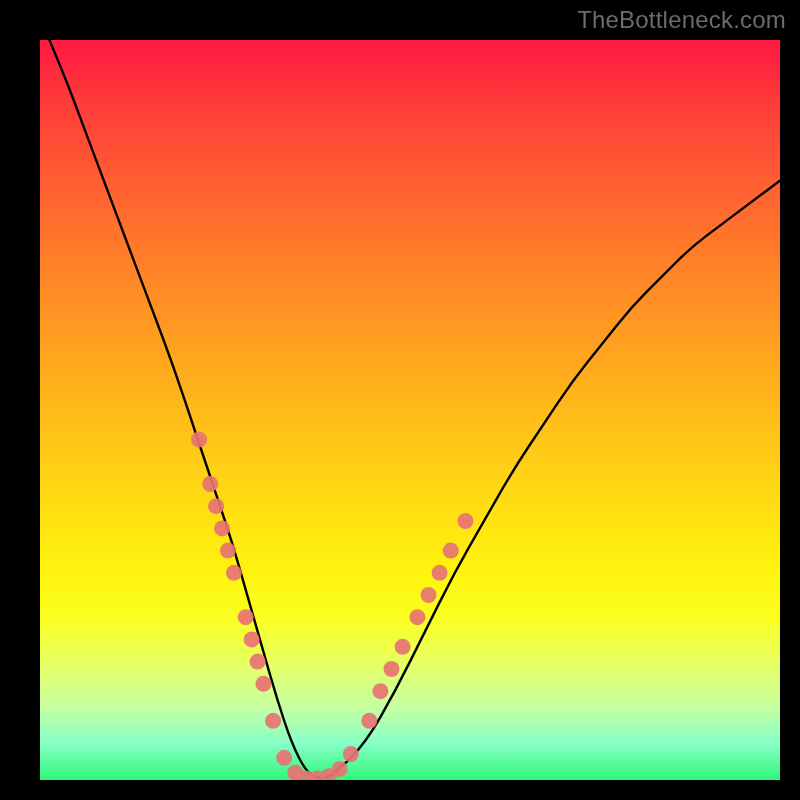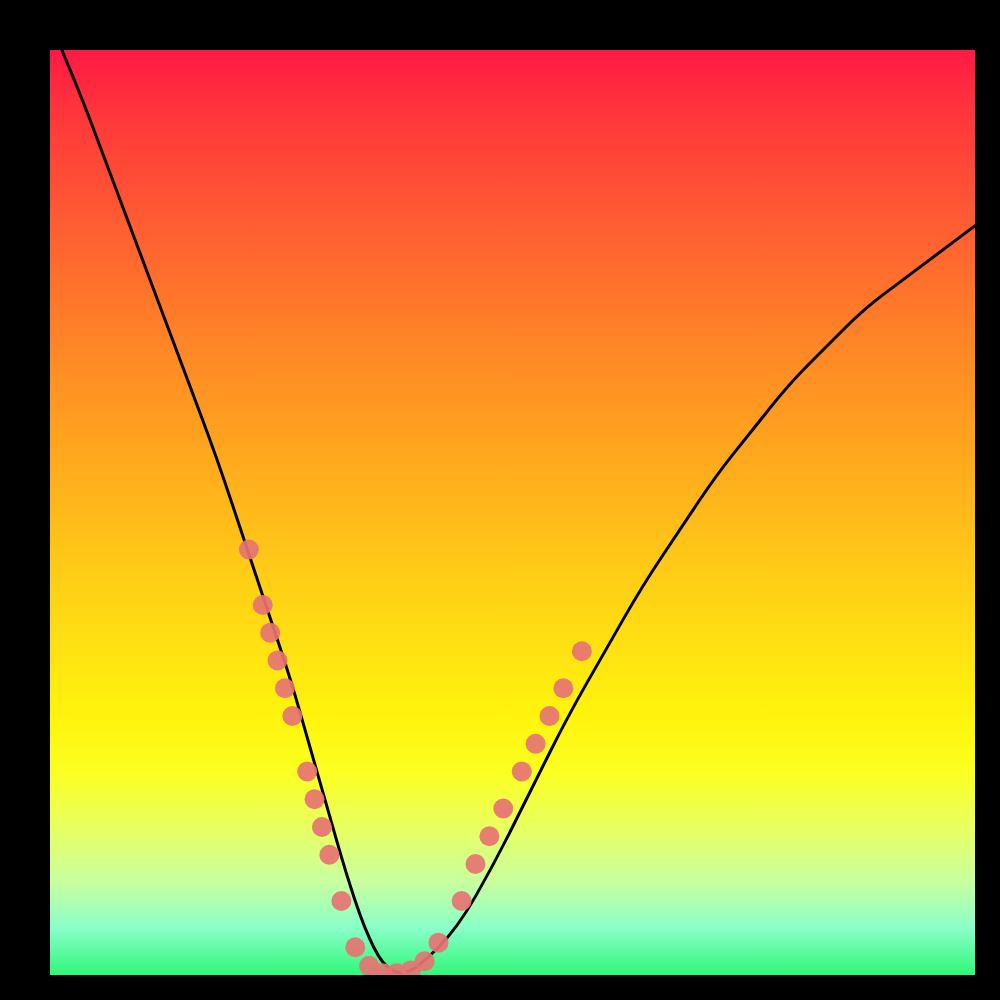--- a/index.html
+++ b/index.html
@@ -56,20 +56,21 @@
     top: 0;
     width: 740px;
     height: 740px;
     pointer-events: none;
   }
 </style>
 </head>
 <body>
 
 <div class="stage">
+  <div class="watermark">TheBottleneck.com</div>
 
   <div class="plot-area">
     <svg class="curve" viewBox="0 0 740 740" preserveAspectRatio="none">
       <g>
         <path id="curve-path" fill="none" stroke="#000000" stroke-width="2.4" stroke-linecap="round" stroke-linejoin="round" d="M 0.00 -22.20 Q 22.20 29.60 33.30 59.20 Q 44.40 88.80 55.50 118.40 Q 66.60 148.00 77.70 177.60 Q 88.80 207.20 99.90 236.80 Q 111.00 266.40 122.10 296.00 Q 133.20 325.60 144.30 358.90 Q 155.40 392.20 166.50 425.50 Q 177.60 458.80 185.00 481.00 Q 192.40 503.20 199.80 529.10 Q 207.20 555.00 214.60 580.90 Q 222.00 606.80 229.40 632.70 Q 236.80 658.60 244.20 680.80 Q 251.60 703.00 259.00 717.80 Q 266.40 732.60 273.80 736.30 Q 281.20 740.00 288.60 736.30 Q 296.00 732.60 310.80 717.80 Q 325.60 703.00 340.40 677.10 Q 355.20 651.20 370.00 621.60 Q 384.80 592.00 399.60 562.40 Q 414.40 532.80 429.20 506.90 Q 444.00 481.00 458.80 455.10 Q 473.60 429.20 488.40 407.00 Q 503.20 384.80 518.00 362.60 Q 532.80 340.40 547.60 321.90 Q 562.40 303.40 577.20 284.90 Q 592.00 266.40 606.80 251.60 Q 621.60 236.80 636.40 222.00 Q 651.20 207.20 666.00 196.10 Q 680.80 185.00 695.60 173.90 Q 710.40 162.80 725.20 151.70 T 740.00 140.60"></path>
       </g>
       <g id="markers-layer">
           <circle cx="159.10" cy="399.60" r="8" fill="#e77373" fill-opacity="0.92"></circle>
           <circle cx="170.20" cy="444.00" r="8" fill="#e77373" fill-opacity="0.92"></circle>
           <circle cx="176.12" cy="466.20" r="8" fill="#e77373" fill-opacity="0.92"></circle>

